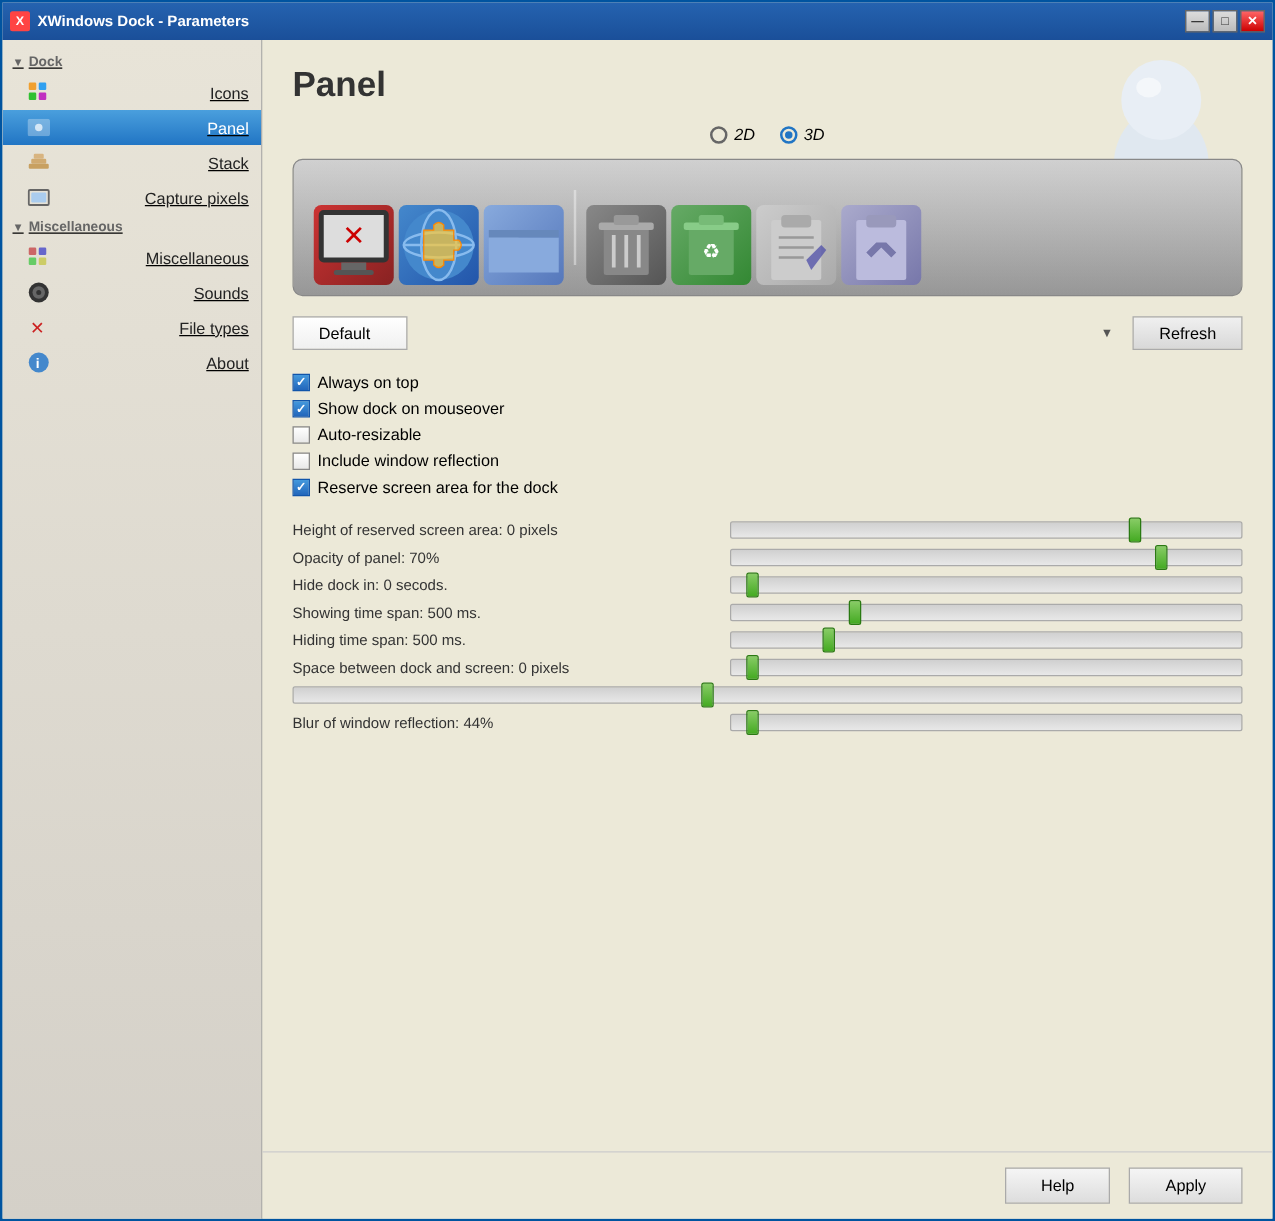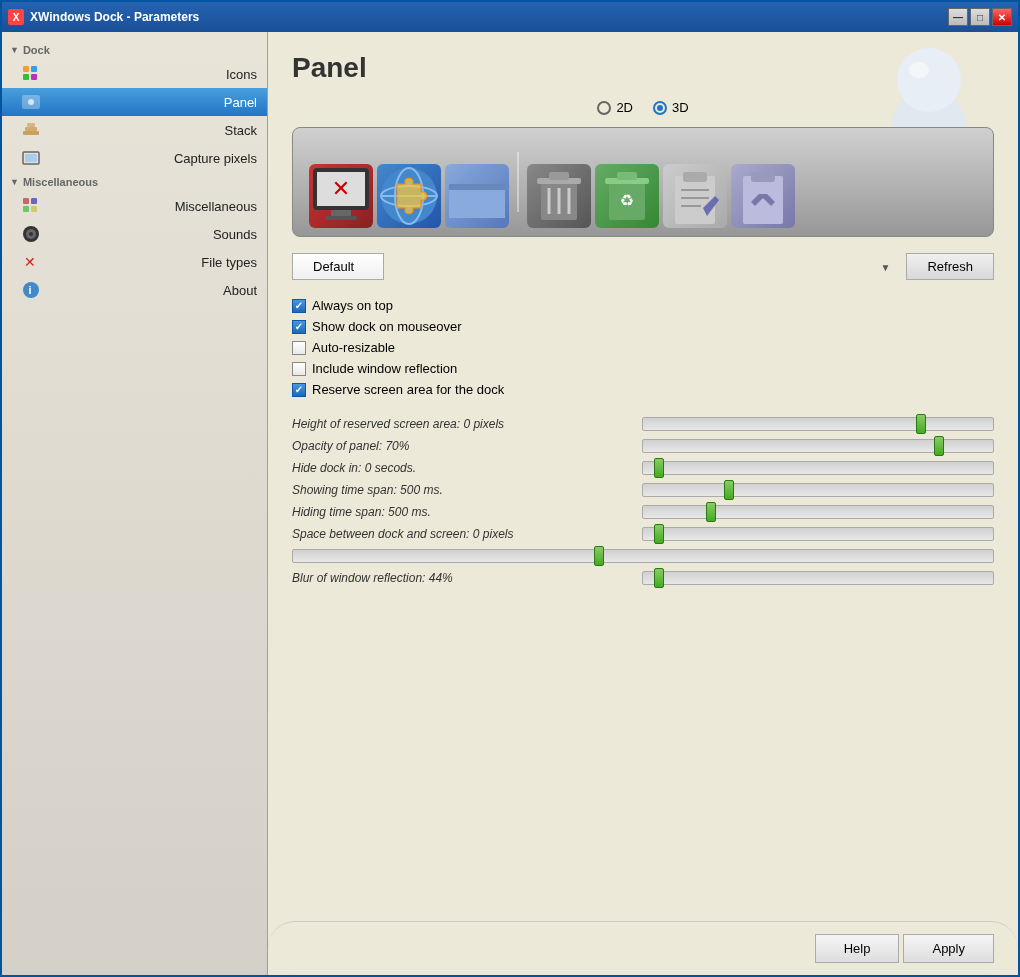--- a/index.html
+++ b/index.html
@@ -16,43 +16,43 @@
     .title-bar-left { display: flex; align-items: center; gap: 6px; }
     .title-icon { width: 16px; height: 16px; background: #ff4444; border-radius: 2px; display: flex; align-items: center; justify-content: center; color: white; font-size: 10px; font-weight: bold; }
     .title-buttons { display: flex; gap: 2px; }
     .title-btn { width: 20px; height: 18px; background: linear-gradient(to bottom, #ddd, #bbb); border: 1px solid #666; cursor: pointer; display: flex; align-items: center; justify-content: center; font-size: 10px; color: #333; }
     .title-btn.close { background: linear-gradient(to bottom, #ff6666, #cc0000); color: white; }
 
     .content { display: flex; flex: 1; overflow: hidden; }
 
     
     .sidebar {
-      width: 266px; background: linear-gradient(to bottom, #e8e4d8, #d4d0c8);
-      border-right: 1px solid #a0a0a0; padding: 8px 0; overflow-y: auto;
+      width: 208px; background: linear-gradient(to bottom, #e8e4d8, #d4d0c8);
+      border-right: 1px solid #a0a0a0; padding: 8px 0; overflow-y: auto; text-decoration: underline;
     }
     .sidebar-section-header {
       padding: 4px 8px; font-size: 11px; font-weight: bold; color: #666;
       display: flex; align-items: center; gap: 4px;
     }
     .sidebar-section-header::before { content: '▼'; font-size: 9px; }
     .sidebar-item {
       display: flex; align-items: center; gap: 8px; padding: 5px 10px 5px 20px;
       cursor: pointer; color: #222; font-size: 13px; justify-content: space-between;
     }
     .sidebar-item.active { background: linear-gradient(to bottom, #4a9fdd, #2175c4); color: white; }
     .sidebar-item-icon { width: 18px; height: 18px; display: flex; align-items: center; justify-content: center; flex-shrink: 0; }
 
     
     .main { flex: 1; background: #ece9d8; padding: 20px 24px; overflow-y: auto; }
     .page-title { font-size: 28px; font-weight: bold; color: #333; margin-bottom: 16px; }
 
     
     .dock-preview-container { position: relative; margin-bottom: 16px; }
     .radio-group { display: flex; gap: 20px; justify-content: center; margin-bottom: 12px; }
-    .radio-option { display: flex; align-items: flex-end; gap: 5px; cursor: pointer; }
+    .radio-option { display: flex; align-items: flex-end; gap: 5px; cursor: pointer; font-style: italic; }
     .radio-circle {
       width: 14px; height: 14px; border-radius: 50%; border: 2px solid #666;
       display: flex; align-items: center; justify-content: center;
     }
     .radio-circle.checked { border-color: #2175c4; }
     .radio-circle.checked::after { content: ''; width: 6px; height: 6px; background: #2175c4; border-radius: 50%; }
 
     .dock-visual {
       background: linear-gradient(to bottom, #c8c8c8, #a8a8a8);
       border-radius: 8px; height: 110px; display: flex; align-items: flex-end;
@@ -87,34 +87,34 @@
     .checkbox-box {
       width: 14px; height: 14px; border: 1px solid #888;
       background: linear-gradient(to bottom, #fff, #e8e8e8);
       display: flex; align-items: center; justify-content: center; flex-shrink: 0;
     }
     .checkbox-box.checked { background: linear-gradient(to bottom, #4499dd, #2266bb); border-color: #1155aa; }
     .checkbox-box.checked::after { content: '✓'; color: white; font-size: 10px; font-weight: bold; }
 
     
     .slider-section { margin-top: 8px; }
-    .slider-row { display: flex; align-items: center; margin-bottom: 8px; font-style: italic; }
+    .slider-row { display: flex; align-items: center; margin-bottom: 8px; }
     .slider-label { flex: 0 0 350px; font-size: 12px; color: #333; }
     .slider-track {
       flex: 1; height: 14px; background: linear-gradient(to bottom, #d0d0d0, #e8e8e8);
       border: 1px solid #aaa; border-radius: 2px; position: relative; cursor: pointer;
     }
     .slider-thumb {
       width: 10px; height: 20px; background: linear-gradient(to bottom, #88cc66, #44aa22);
       border: 1px solid #2a7a12; border-radius: 2px; position: absolute;
       top: 50%; transform: translateY(-50%);
     }
 
     
-    .bottom-bar { display: flex; justify-content: flex-end; gap: 4px; padding: 12px 24px; border-top: 1px solid #ccc; background: #ece9d8; border-radius: 27px; }
+    .bottom-bar { display: flex; justify-content: flex-end; gap: 15px; padding: 12px 24px; border-top: 1px solid #ccc; background: #ece9d8; }
     .bottom-btn { padding: 6px 28px; font-size: 13px; border: 1px solid #aaa; background: linear-gradient(to bottom, #f5f5f5, #ddd); cursor: pointer; }
 
     
     .icon-monitor { background: linear-gradient(135deg, #cc3333, #882222); position: relative; }
     .icon-globe { background: linear-gradient(135deg, #4488cc, #2255aa); }
     .icon-folder { background: linear-gradient(135deg, #88aadd, #5577bb); }
     .icon-trash { background: linear-gradient(135deg, #888, #555); }
     .icon-trash2 { background: linear-gradient(135deg, #66aa66, #338833); }
     .icon-clip1 { background: linear-gradient(135deg, #cccccc, #aaaaaa); }
     .icon-clip2 { background: linear-gradient(135deg, #aaaacc, #7777aa); }

